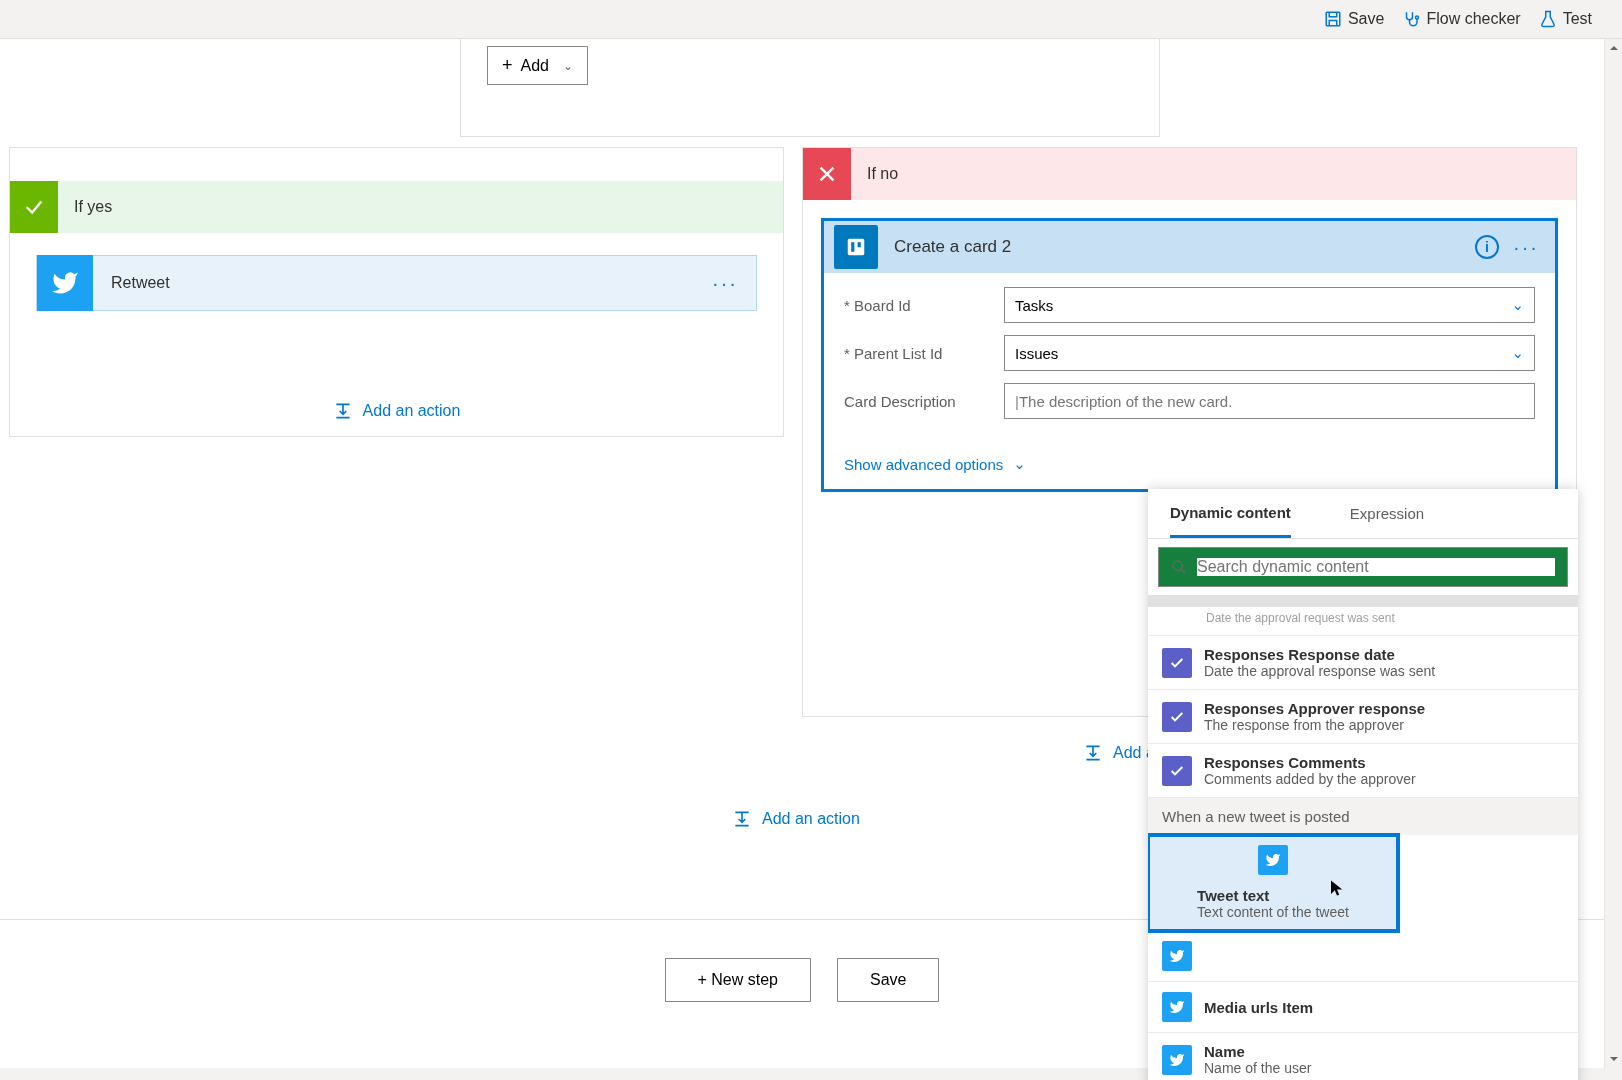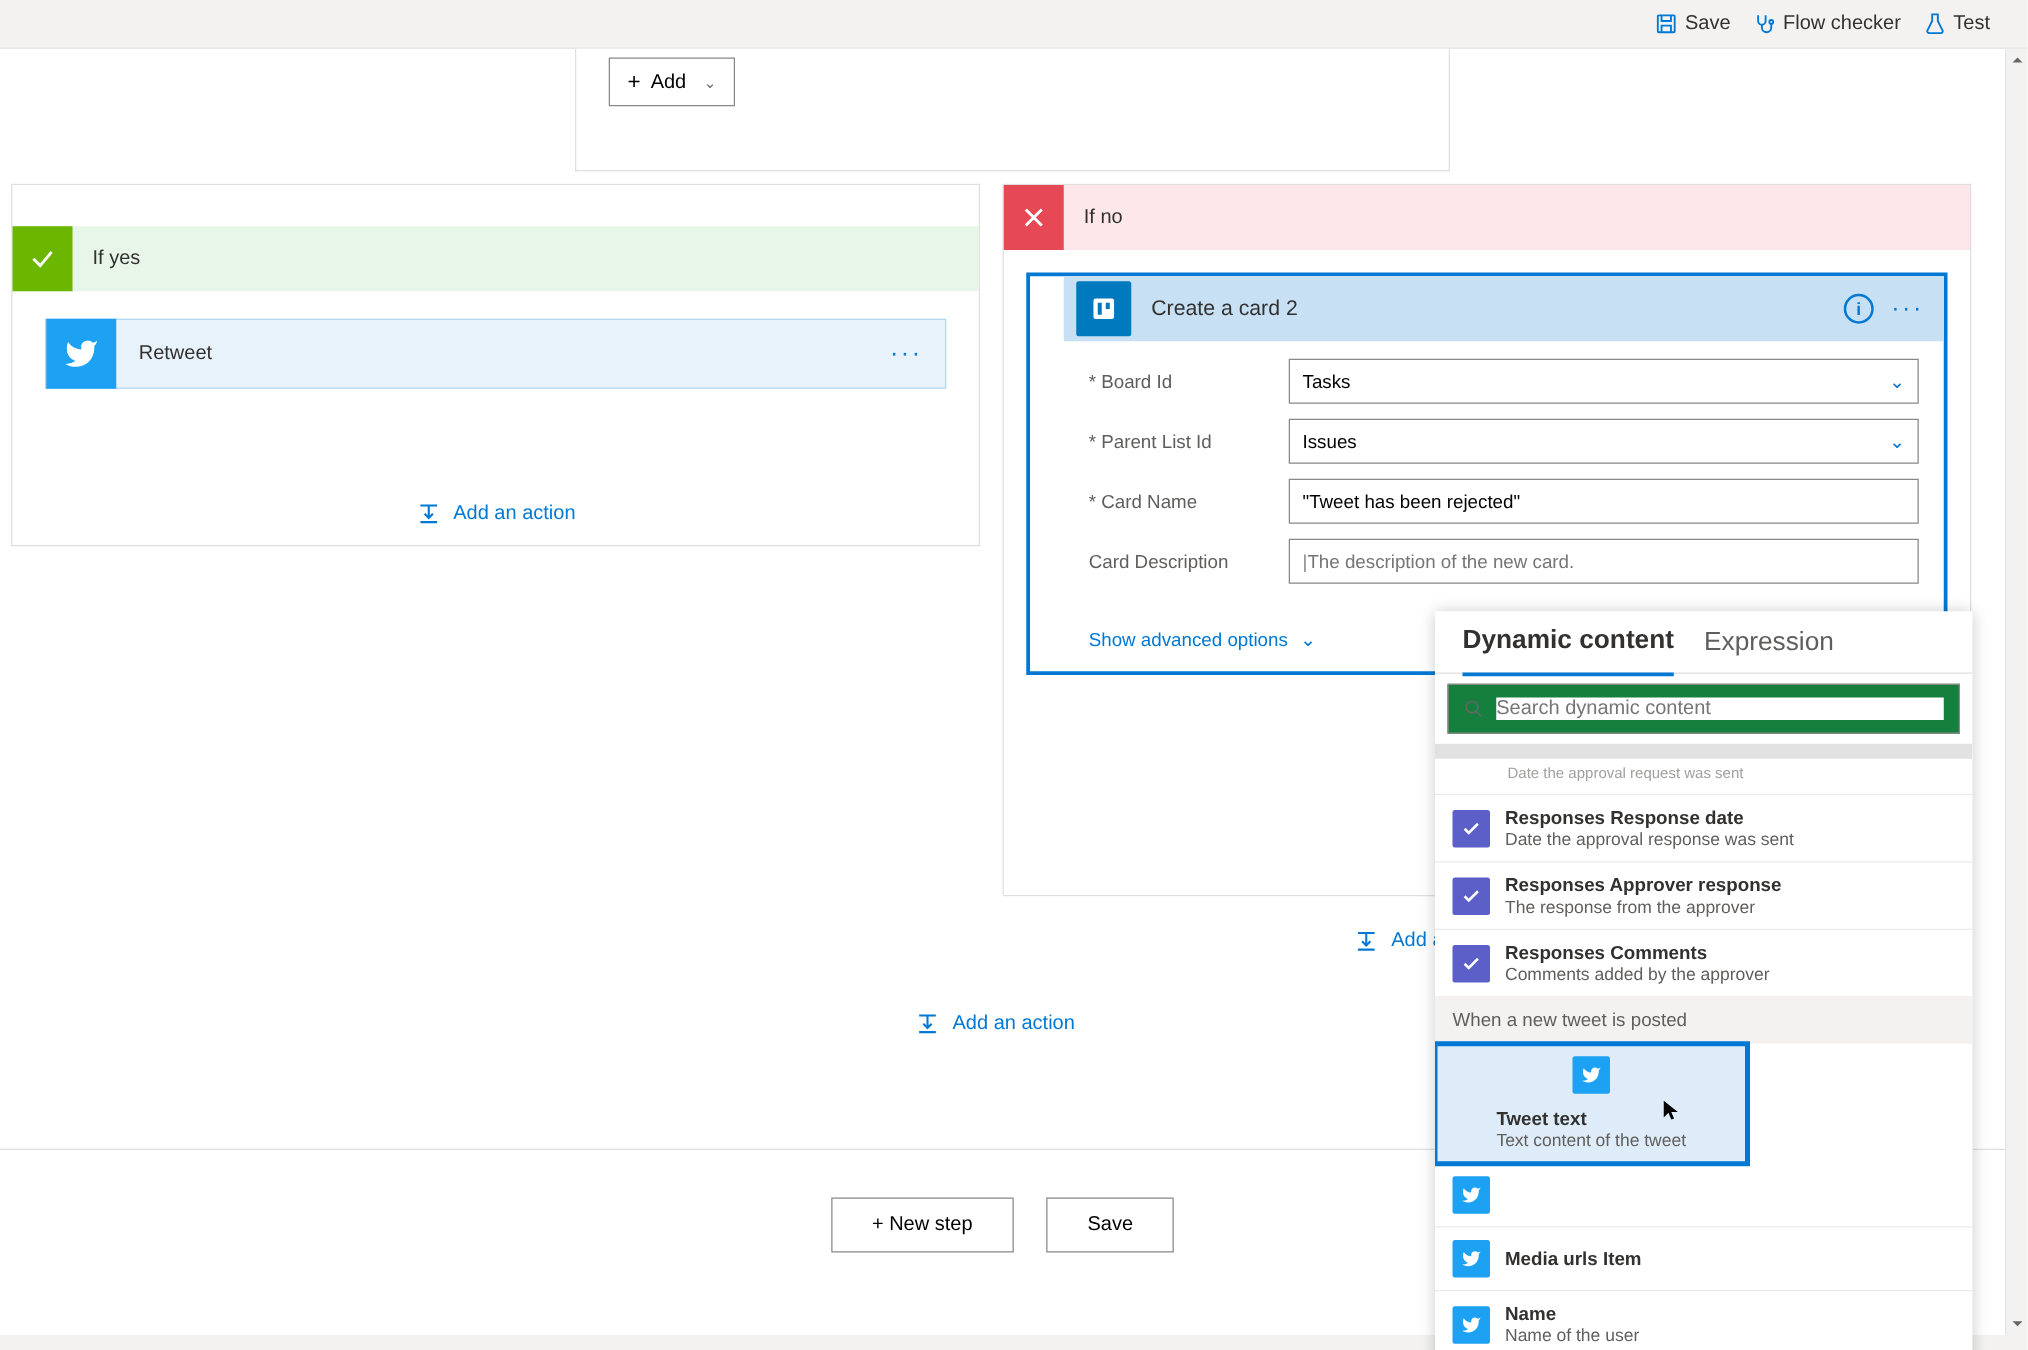--- a/index.html
+++ b/index.html
@@ -28,37 +28,37 @@
   .bicon svg { width:22px; height:22px; stroke:#fff; stroke-width:2.5; fill:none;}
   .bhead span.title { font-size:16px; color:#323130;}
   .actioncard { border:1px solid #b3d6f2; background:#e8f2fb; display:flex; align-items:center; height:56px; margin:22px 26px 0; position:relative;}
   .actioncard .aicon{ width:56px; height:56px; background:#1da1f2; display:flex; align-items:center; justify-content:center;}
   .actioncard .aicon svg{ width:28px; height:28px; fill:#fff;}
   .actioncard .alabel{ margin-left:18px; font-size:16px; color:#323130;}
   .actioncard .dots{ position:absolute; right:18px; color:#0078d4; font-size:20px; letter-spacing:2px; cursor:pointer;}
   .addaction { display:flex; align-items:center; justify-content:center; gap:10px; margin-top:90px; color:#0078d4; font-size:16px; cursor:pointer;}
   .addaction svg{ width:20px; height:20px;}
   .no .addaction-outer{ position:absolute; left:280px; top:505px;}
-  .card { border:3px solid #0078d4; margin:18px; background:#fff;padding-left:27px;}
+  .card { border:3px solid #0078d4; margin:18px; background:#fff;}
   .card .chead{ background:#c7e0f4; height:52px; display:flex; align-items:center; position:relative;}
   .card .cicon{ width:44px; height:44px; background:#0079bf; margin-left:10px; border-radius:2px; display:flex; align-items:center; justify-content:center;}
   .card .cicon svg{ width:22px;height:22px; fill:#fff;}
   .card .ctitle{ margin-left:16px; font-size:17px; color:#323130;}
   .card .info{ position:absolute; right:56px; width:24px;height:24px; border:2px solid #0078d4; border-radius:50%; color:#0078d4; display:flex;align-items:center;justify-content:center; font-size:14px; font-weight:bold; cursor:pointer;}
   .card .cdots{ position:absolute; right:16px; color:#0078d4; font-size:20px; letter-spacing:2px; cursor:pointer;}
   .form{ padding:14px 20px 6px;}
   .frow{ display:flex; align-items:center; margin-bottom:12px;}
   .flabel{ width:160px; font-size:15px; color:#605e5c;}
   .fsel, .finp{ flex:1; border:1px solid #8a8886; height:36px; font-size:15px; padding:0 10px; display:flex; align-items:center; position:relative; background:#fff;}
   .fsel .chev{ position:absolute; right:10px; color:#0078d4;}
   .finp input{ border:none; outline:none; width:100%; font-size:15px; }
   .finp .caret{ color:#888;}
   .showadv{ color:#0078d4; font-size:15px; padding:18px 20px 16px; display:flex; align-items:center; gap:10px; cursor:pointer;}
   .dynpopup{ position:absolute; left:1148px; top:450px; width:430px; height:620px; background:#fff; box-shadow:0 0 12px rgba(0,0,0,.2); z-index:50; overflow:hidden;}
-  .dtabs{ display:flex; height:50px; border-bottom:1px solid #e1dfdd; align-items:center; padding:0 22px; gap:24px; font-size:21px;}
+  .dtabs{ display:flex; height:50px; border-bottom:1px solid #e1dfdd; align-items:center; padding:0 22px; gap:59px; font-size:15px;}
   .dtab{ padding:14px 0; color:#605e5c; cursor:pointer;}
   .dtab.active{ color:#323130; border-bottom:3px solid #0078d4; font-weight:600;}
   .dsearch{ margin:8px 10px; border:1px solid #8a8886; height:40px; display:flex; align-items:center; padding:0 12px; gap:10px; background:#15803d;}
   .dsearch svg{ width:16px;height:16px; fill:none; stroke:#666; stroke-width:2;}
   .dsearch input{ border:none; outline:none; flex:1; font-size:16px;}
   .dclip{ background:#e1e1e1; height:12px;}
   .dsection{ font-size:15px; color:#605e5c; padding:10px 14px; background:#f3f2f1;}
   .ditem{ display:flex; align-items:center; padding:10px 14px; border-bottom:1px solid #edebe9; gap:12px; cursor:pointer;}
   .ditem.sel{ background:#deecf9; outline:4px solid #0078d4; outline-offset:-2px; width:250px; margin-left:0;flex-direction:column;}
   .ditem .dicon{ width:30px;height:30px; display:flex;align-items:center;justify-content:center; border-radius:2px;}
@@ -169,26 +169,20 @@
           </div>
         </div>
         <div class="frow">
           <div class="flabel">* Parent List Id</div>
           <div class="fsel">
             <span>Issues</span>
             <span class="chev">⌄</span>
           </div>
         </div>
         <div class="frow">
-          <div class="flabel">* Card Name</div>
-          <div class="finp">
-            <input type="text" value="&quot;Tweet has been rejected&quot;" style="">
-          </div>
-        </div>
-        <div class="frow">
           <div class="flabel">Card Description</div>
           <div class="finp">
             <span class="caret">|</span>
             <input type="text" style="color: rgb(136, 136, 136);" placeholder="The description of the new card.">
           </div>
         </div>
       </div>
       <div class="showadv">
         <span>Show advanced options</span>
         <span style="color:#0078d4;">⌄</span>

